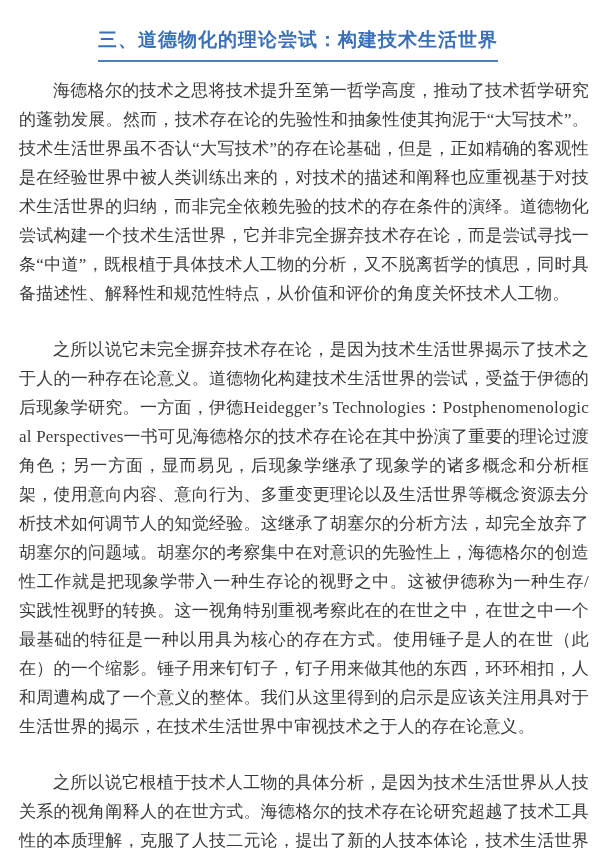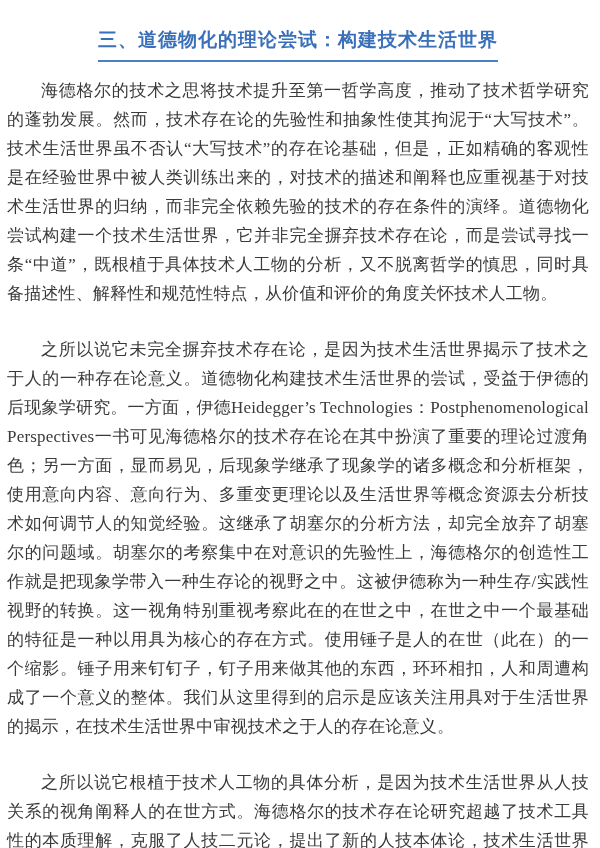--- a/index.html
+++ b/index.html
@@ -26,21 +26,21 @@
     color: #3a70b9;
     letter-spacing: 1px;
     line-height: 1.3;
   }
   .title-text {
     display: inline-block;
     padding-bottom: 7px;
     border-bottom: 2px solid #4d7fc4;
   }
   .content p {
-    margin: 0 0 27px 0;
+    margin: 0 0 27px 12px;
     font-size: 17px;
     line-height: 29px;
     color: #3a3a3a;
     text-align: justify;
     text-indent: 2em;
     letter-spacing: 0.2px;
     word-break: break-all;
   }
 </style>
 </head>

